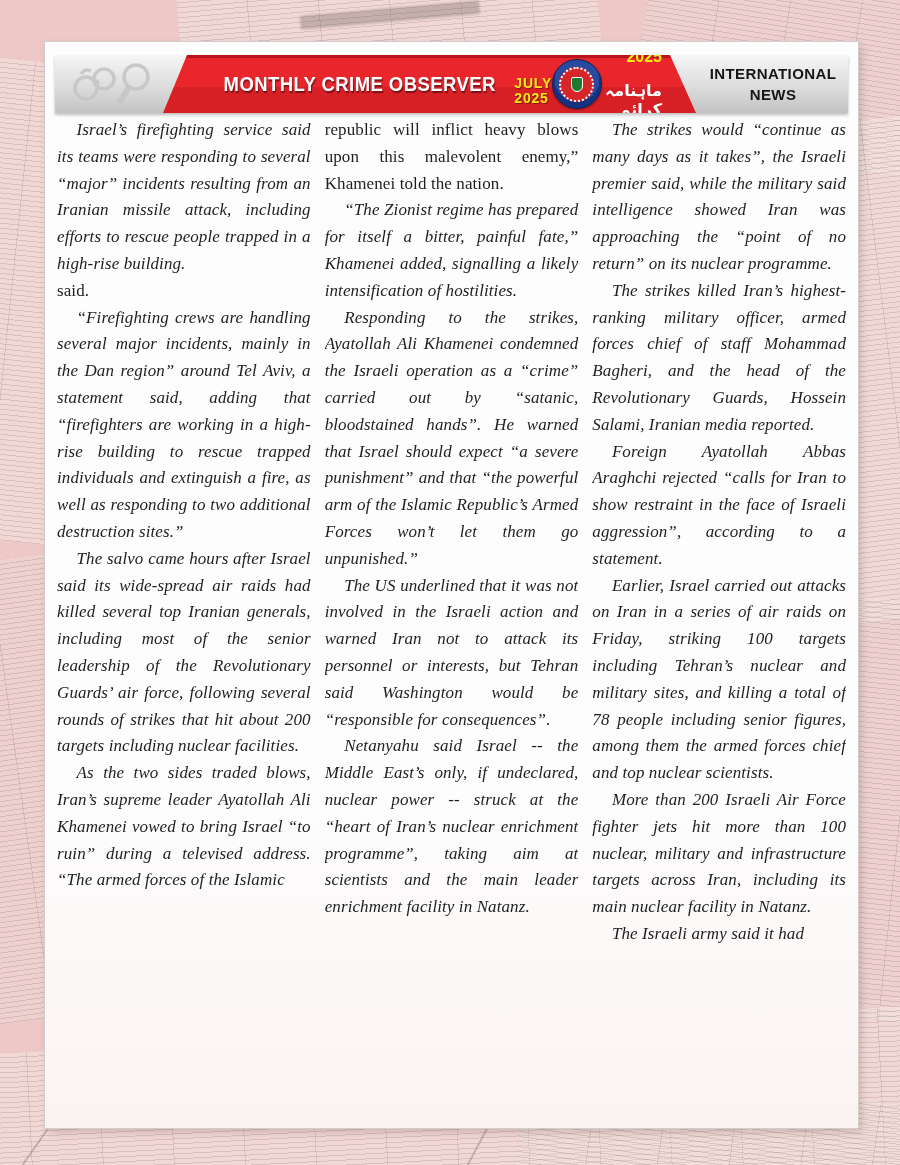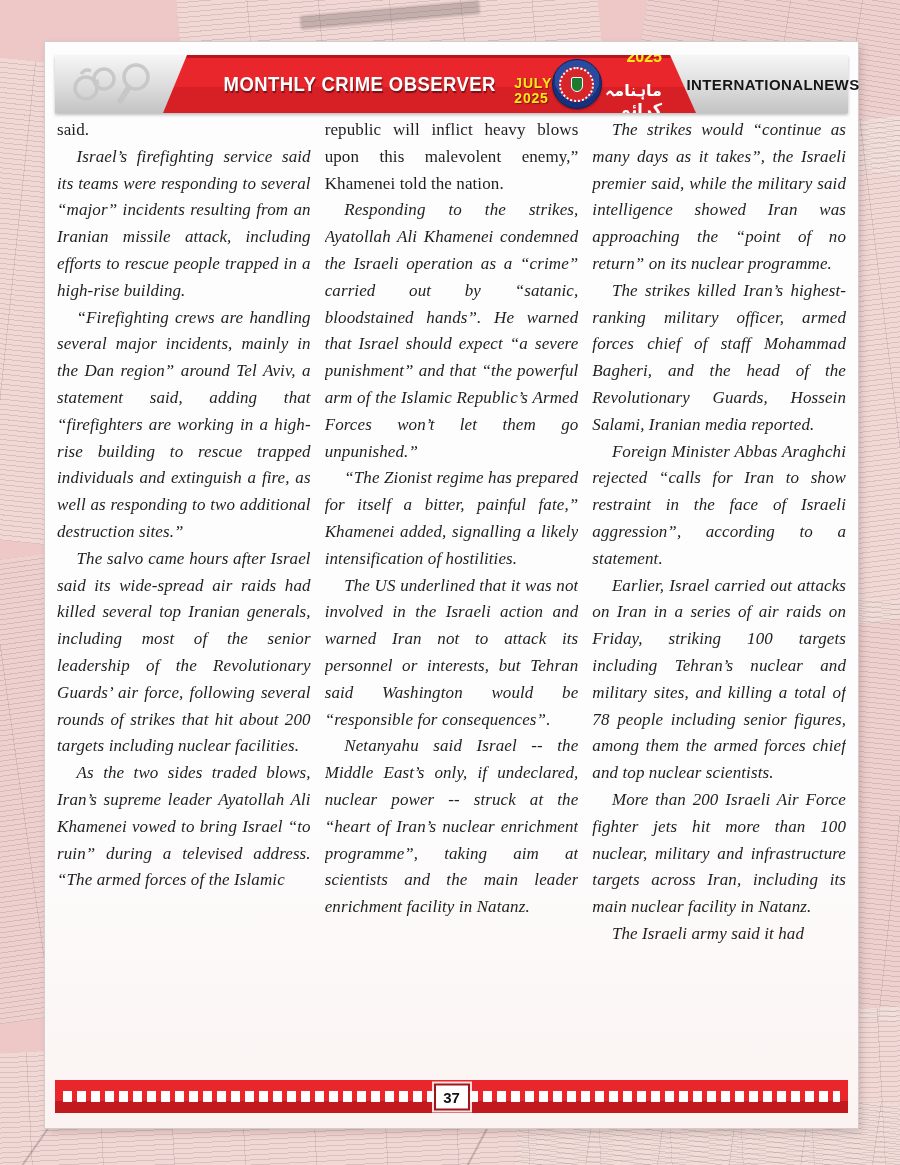--- a/index.html
+++ b/index.html
@@ -88,21 +88,21 @@
   .urdu-block{
     display:flex;flex-direction:column;align-items:flex-end;
     direction:rtl;line-height:1.15;
     font-family:"DejaVu Sans",sans-serif;
   }
   .urdu-top{font-size:15px;font-weight:700;color:#ffffff;}
   .urdu-top .yr{color:var(--accent-yellow);font-family:"Liberation Sans",sans-serif;font-size:16px;}
   .urdu-bottom{font-size:16px;font-weight:700;color:#ffffff;margin-top:16px;}
   .section-block{
     position:absolute;right:0;top:0;bottom:0;width:150px;
-    display:flex;align-items:center;justify-content:center;
+    display:flex;flex-direction:column;align-items:center;justify-content:center;
     font-family:"Liberation Sans","DejaVu Sans",sans-serif;
     font-weight:700;font-size:15px;color:#161616;
     letter-spacing:.4px;line-height:1.4;text-align:center;
   }
 
   
   .columns{
     display:flex;gap:14px;padding:0 12px;margin-top:4px;
     height:958px;overflow:hidden;
   }
@@ -189,43 +189,37 @@
     </div>
 
     <div class="section-block">
       <div>INTERNATIONAL</div>
       <div>NEWS</div>
     </div>
   </header>
 
   <main class="columns">
     <div class="col">
+        <p class="para indent">Israel’s firefighting service said its teams were responding to several “major” incidents resulting from an Iranian missile attack, including efforts to rescue people trapped in a high-rise building.</p>
         <p class="para">said.</p>
-        <p class="para indent">Israel’s firefighting service said its teams were responding to several “major” incidents resulting from an Iranian missile attack, including efforts to rescue people trapped in a high-rise building.</p>
         <p class="para indent">“Firefighting crews are handling several major incidents, mainly in the Dan region” around Tel Aviv, a statement said, adding that “firefighters are working in a high-rise building to rescue trapped individuals and extinguish a fire, as well as responding to two additional destruction sites.”</p>
         <p class="para indent">The salvo came hours after Israel said its wide-spread air raids had killed several top Iranian generals, including most of the senior leadership of the Revolutionary Guards’ air force, following several rounds of strikes that hit about 200 targets including nuclear facilities.</p>
         <p class="para indent">As the two sides traded blows, Iran’s supreme leader Ayatollah Ali Khamenei vowed to bring Israel “to ruin” during a televised address. “The armed forces of the Islamic</p>
       </div>
     <div class="col">
         <p class="para">republic will inflict heavy blows upon this malevolent enemy,” Khamenei told the nation.</p>
+        <p class="para indent">“The Zionist regime has prepared for itself a bitter, painful fate,” Khamenei added, signalling a likely intensification of hostilities.</p>
         <p class="para indent">Responding to the strikes, Ayatollah Ali Khamenei condemned the Israeli operation as a “crime” carried out by “satanic, bloodstained hands”. He warned that Israel should expect “a severe punishment” and that “the powerful arm of the Islamic Republic’s Armed Forces won’t let them go unpunished.”</p>
-        <p class="para indent">“The Zionist regime has prepared for itself a bitter, painful fate,” Khamenei added, signalling a likely intensification of hostilities.</p>
         <p class="para indent">The US underlined that it was not involved in the Israeli action and warned Iran not to attack its personnel or interests, but Tehran said Washington would be “responsible for consequences”.</p>
         <p class="para indent">Netanyahu said Israel -- the Middle East’s only, if undeclared, nuclear power -- struck at the “heart of Iran’s nuclear enrichment programme”, taking aim at scientists and the main leader enrichment facility in Natanz.</p>
       </div>
     <div class="col">
         <p class="para indent">The strikes would “continue as many days as it takes”, the Israeli premier said, while the military said intelligence showed Iran was approaching the “point of no return” on its nuclear programme.</p>
         <p class="para indent">The strikes killed Iran’s highest-ranking military officer, armed forces chief of staff Mohammad Bagheri, and the head of the Revolutionary Guards, Hossein Salami, Iranian media reported.</p>
-        <p class="para indent">Foreign Minister Abbas Araghchi rejected “calls for Iran to show restraint in the face of Israeli aggression”, according to a statement.</p>
+        <p class="para indent">Foreign Ayatollah Abbas Araghchi rejected “calls for Iran to show restraint in the face of Israeli aggression”, according to a statement.</p>
         <p class="para indent">Earlier, Israel carried out attacks on Iran in a series of air raids on Friday, striking 100 targets including Tehran’s nuclear and military sites, and killing a total of 78 people including senior figures, among them the armed forces chief and top nuclear scientists.</p>
         <p class="para indent">More than 200 Israeli Air Force fighter jets hit more than 100 nuclear, military and infrastructure targets across Iran, including its main nuclear facility in Natanz.</p>
         <p class="para indent">The Israeli army said it had</p>
       </div>
   </main>
 
-  <footer class="footer-bar">
-    <div class="filmstrip"></div>
-    <div class="page-num-box">
-      <span>37</span>
-    </div>
-  </footer>
 
 </div>
 
 </body></html>

